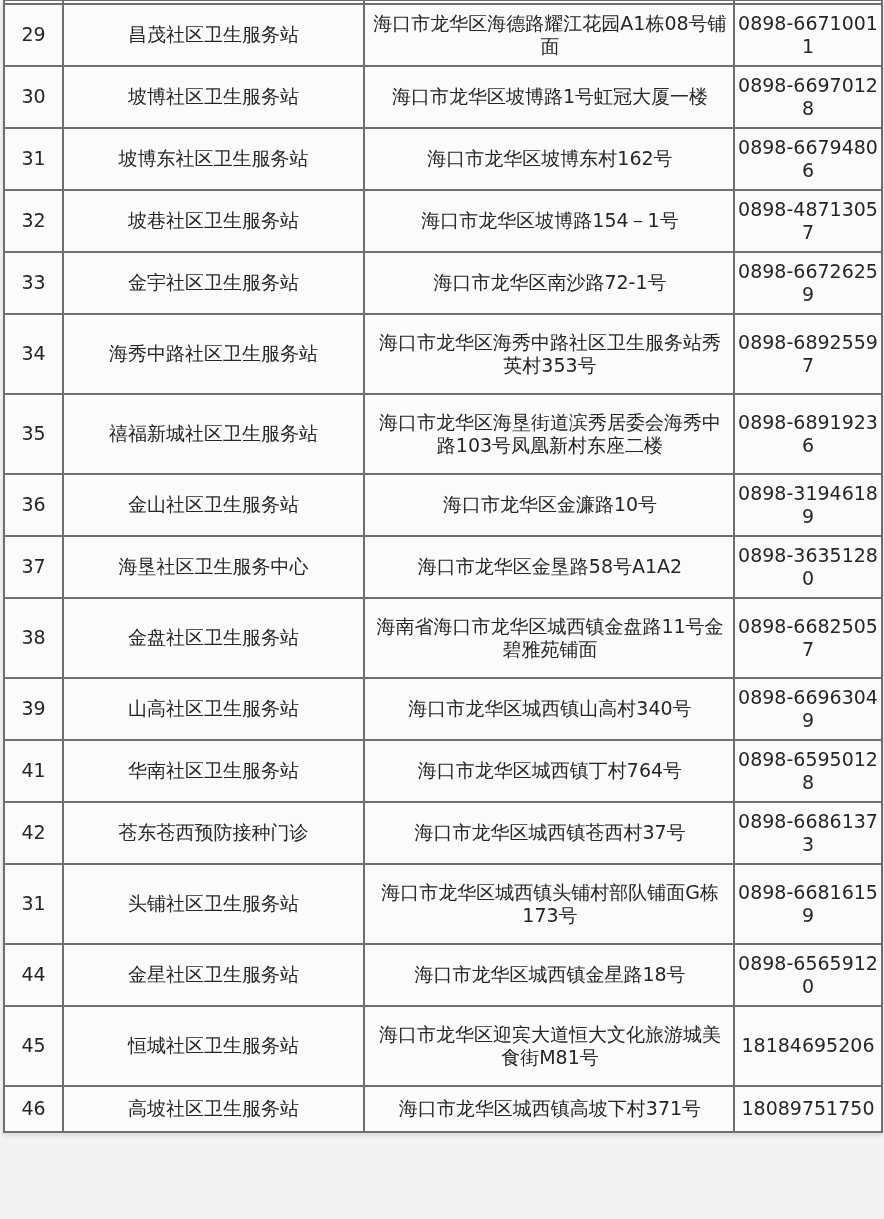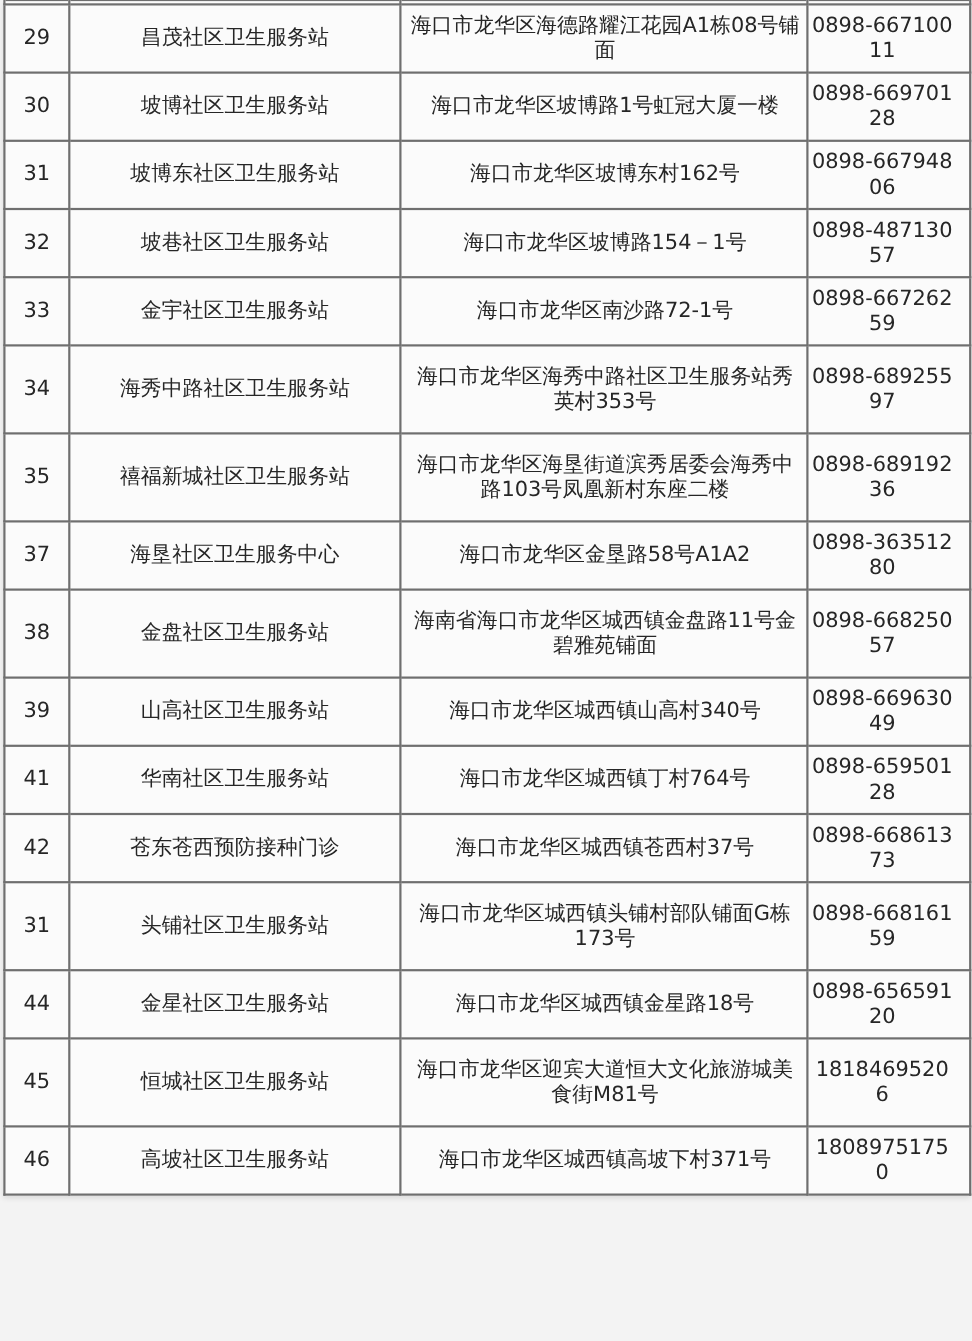--- a/index.html
+++ b/index.html
@@ -29,21 +29,21 @@
     font-size:19px;
     line-height:23px;
     text-align:center;
     vertical-align:middle;
     padding:7px 8px;
     height:46px;
     overflow:hidden;
   }
   tr.cut td{height:3px;padding:0;border-top-width:1px;}
   tr.tall td{padding-top:16px;padding-bottom:16px;}
-  td.phone{padding-left:2px;padding-right:14px;word-break:break-all;}
+  td.phone{padding-left:2px;padding-right:2px;word-break:break-all;}
   td.addr{padding-left:6px;padding-right:4px;}
 </style>
 </head>
 <body>
 
 <table class="stations">
   <colgroup>
     <col style="width:59px">
     <col style="width:301px">
     <col style="width:370px">
@@ -92,20 +92,26 @@
     <td class="addr">海口市龙华区海秀中路社区卫生服务站秀英村353号</td>
     <td class="phone">0898-68925597</td>
   </tr>
       <tr class="tall">
     <td>35</td>
     <td>禧福新城社区卫生服务站</td>
     <td class="addr">海口市龙华区海垦街道滨秀居委会海秀中路103号凤凰新村东座二楼</td>
     <td class="phone">0898-68919236</td>
   </tr>
       <tr>
+    <td>36</td>
+    <td>金山社区卫生服务站</td>
+    <td class="addr">海口市龙华区金濂路10号</td>
+    <td class="phone">0898-31946189</td>
+  </tr>
+      <tr>
     <td>37</td>
     <td>海垦社区卫生服务中心</td>
     <td class="addr">海口市龙华区金垦路58号A1A2</td>
     <td class="phone">0898-36351280</td>
   </tr>
       <tr class="tall">
     <td>38</td>
     <td>金盘社区卫生服务站</td>
     <td class="addr">海南省海口市龙华区城西镇金盘路11号金碧雅苑铺面</td>
     <td class="phone">0898-66825057</td>

